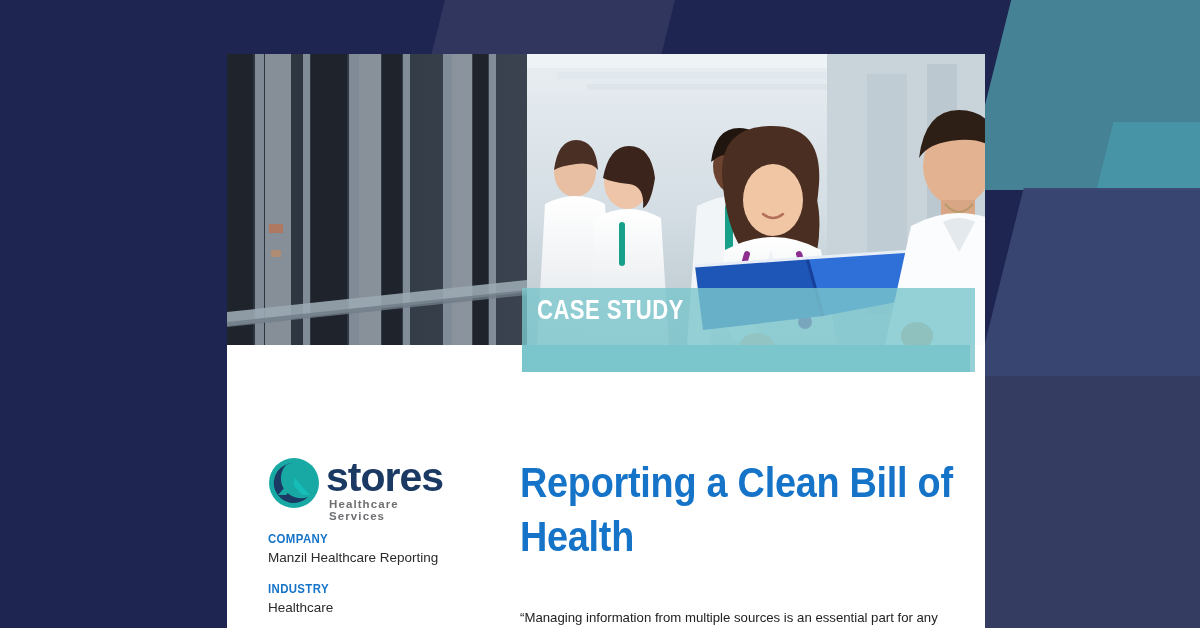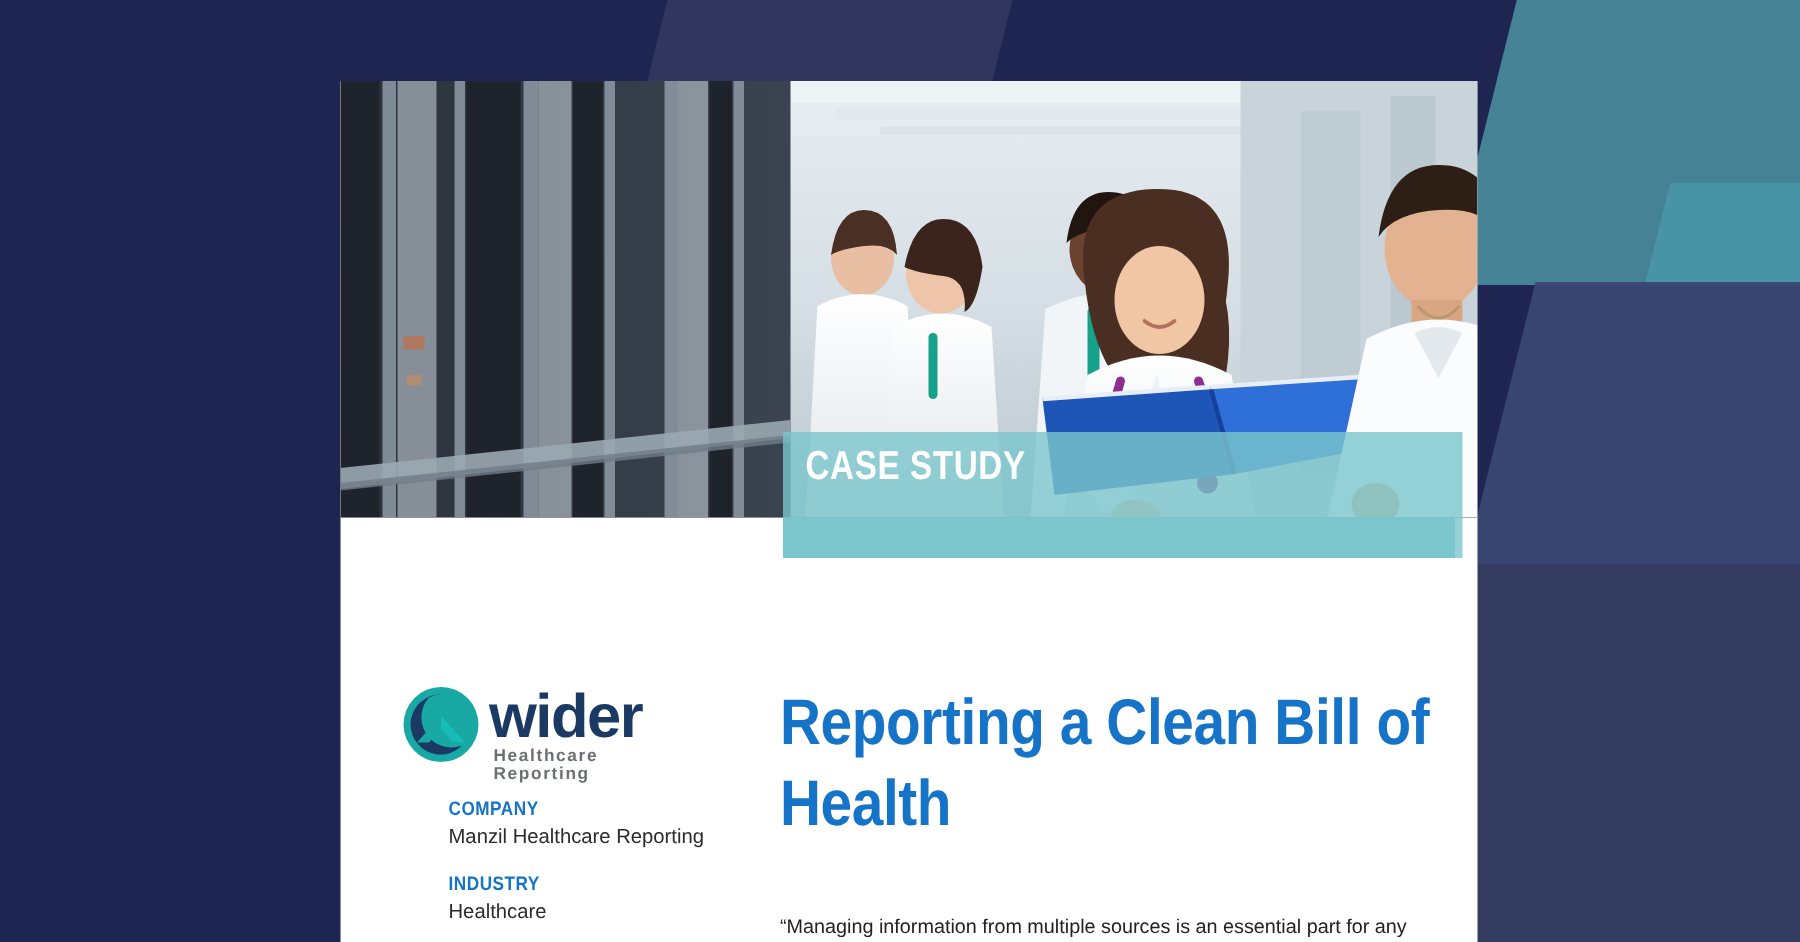--- a/index.html
+++ b/index.html
@@ -82,21 +82,21 @@
   .logo-word {
     position:absolute; left:58px; top:2px;
     font-size:41px; font-weight:700; color:#1b3a63; letter-spacing:-1px;
     line-height:44px;
   }
   .logo-sub {
     position:absolute; left:61px; top:45px;
     font-size:11.5px; font-weight:700; color:#6d6f72; letter-spacing:1.1px;
   }
 
-  .meta-block { position:absolute; left:0;margin-left:31px; }
+  .meta-block { position:absolute; left:0; }
   .meta-label {
     font-size:13px; font-weight:700; color:#1573c8; letter-spacing:.4px;
     transform:scaleX(.88); transform-origin:left center;
     margin-bottom:3px;
   }
   .meta-value { font-size:13.5px; color:#2b2b2b; line-height:18px; }
 
   .headline {
     position:absolute; left:0; top:110px;
     font-size:43px; line-height:54px; font-weight:700; color:#1573c8;
@@ -252,22 +252,22 @@
       <div class="logo">
         <div class="logo-mark">
           <svg viewBox="0 0 52 52" width="52" height="52">
             <circle cx="26" cy="26" r="25" fill="#18a9a5"></circle>
             <path d="M26 6 a20 20 0 1 0 14 34 a20 20 0 0 1 -22 -32 a20 20 0 0 1 8 -2z" fill="#1b3a63"></path>
             <path d="M14 40 a17 17 0 0 1 2 -26 a17 17 0 0 0 8 27 z" fill="#18a9a5" opacity=".0"></path>
             <path d="M26 20 L42 38 L34 38 L26 29 L18 38 L10 38 Z" fill="#18a9a5"></path>
             <path d="M26 20 L42 38 L34 38 L26 29 Z" fill="#15bdb6"></path>
           </svg>
         </div>
-        <div class="logo-word">wider</div>
-        <div class="logo-sub">Healthcare Reporting</div>
+        <div class="logo-word">stores</div>
+        <div class="logo-sub">Healthcare Services</div>
       </div>
 
       <div class="meta-block" style="top:186px">
         <div class="meta-label">COMPANY</div>
         <div class="meta-value">Manzil Healthcare Reporting</div>
       </div>
 
       <div class="meta-block" style="top:236px">
         <div class="meta-label">INDUSTRY</div>
         <div class="meta-value">Healthcare</div>

